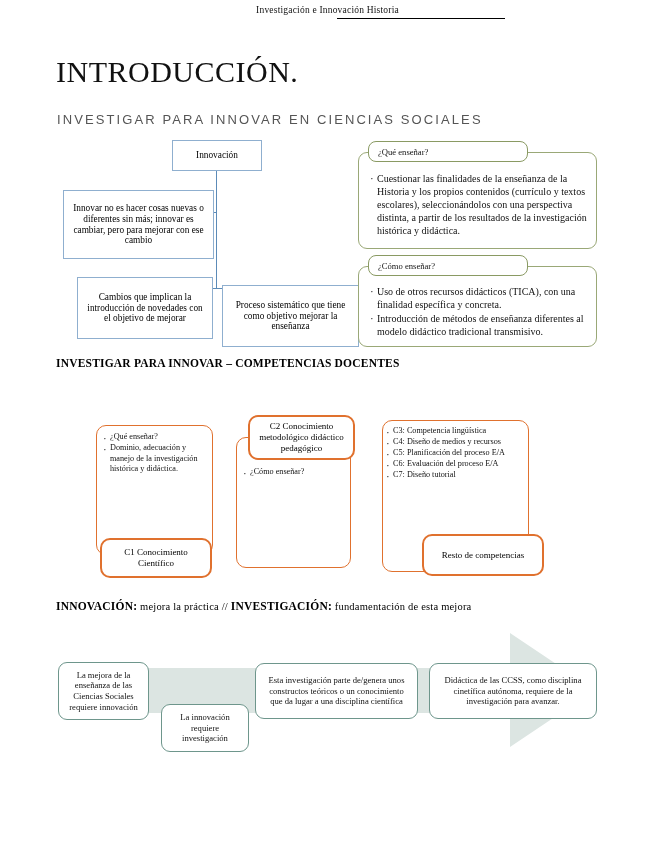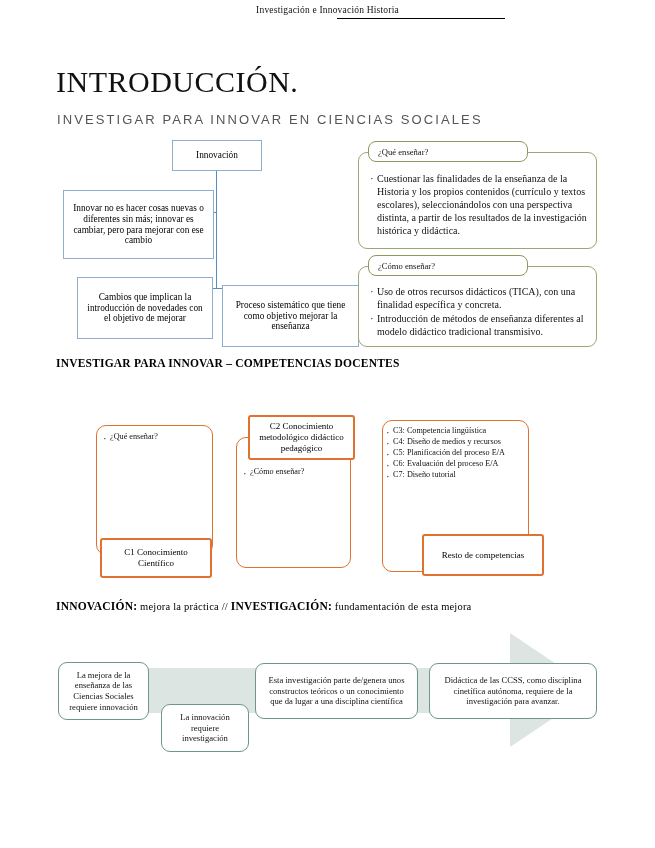--- a/index.html
+++ b/index.html
@@ -5,21 +5,21 @@
   html,body{margin:0;padding:0;background:#ffffff;}
   body{width:655px;height:848px;position:relative;overflow:hidden;
        font-family:"Liberation Serif",serif;color:#000;}
 
   
   .page-header{position:absolute;top:5px;left:0;width:655px;text-align:center;
                font-size:9.5px;letter-spacing:.2px;color:#111;}
   .header-rule{position:absolute;top:18px;left:337px;width:168px;height:1px;background:#000;}
 
   
-  .doc-title{position:absolute;left:56px;top:67px;font-size:30px;letter-spacing:.5px;
+  .doc-title{position:absolute;left:56px;top:57px;font-size:30px;letter-spacing:.5px;
              color:#111;line-height:1;font-weight:400;}
   .doc-subtitle{position:absolute;left:57px;top:112px;font-size:13px;letter-spacing:2.1px;
                 color:#555;font-family:"Liberation Sans",sans-serif;}
 
   .section-heading{position:absolute;font-family:"Liberation Serif",serif;font-weight:bold;
                    font-size:11.5px;letter-spacing:.2px;color:#000;}
   #sec-competencias{left:56px;top:357px;}
   #sec-innovacion{left:56px;top:600px;font-weight:400;font-size:10.5px;}
   #sec-innovacion b{font-weight:bold;font-size:11.5px;}
 
@@ -36,21 +36,21 @@
                box-sizing:border-box;display:flex;align-items:center;padding-left:9px;
                font-size:8.6px;color:#111;z-index:3;}
   .callout-text{position:absolute;font-size:10px;line-height:1.3;z-index:2;color:#111;}
   .callout-text ul{margin:0;padding:0;list-style:none;}
   .callout-text li{position:relative;padding-left:7px;margin-bottom:1px;}
   .callout-text li:before{content:"\00B7";position:absolute;left:0;top:-1px;font-size:11px;}
 
   
   .orange-outline{position:absolute;border:1.4px solid #E0712E;border-radius:10px;background:#fff;
                   box-sizing:border-box;z-index:2;}
-  .orange-solid{position:absolute;border:2.4px solid #E0712E;border-radius:3px;background:#fff;
+  .orange-solid{position:absolute;border:2.4px solid #E0712E;border-radius:10px;background:#fff;
                 box-sizing:border-box;display:flex;align-items:center;justify-content:center;
                 text-align:center;font-size:9px;line-height:1.2;z-index:4;padding:2px 4px;}
   .orange-list{position:absolute;font-size:8.2px;line-height:1.28;z-index:3;color:#111;}
   .orange-list ul{margin:0;padding:0;list-style:none;}
   .orange-list li{position:relative;padding-left:7px;margin-bottom:.5px;}
   .orange-list li:before{content:"\00B7";position:absolute;left:0;top:-1px;font-size:11px;}
 
   
   #arrow-band{position:absolute;left:55px;top:628px;width:545px;height:125px;z-index:1;}
   .teal-box{position:absolute;border:1.1px solid #6E968C;border-radius:9px;background:#fff;
@@ -119,20 +119,21 @@
   <path d="M 283 425 L 276 401 L 299 406 Z" fill="#E8B49B"></path>
 
   <path d="M 120 583 C 150 607 205 607 228 580" stroke="#E8B49B" stroke-width="11" fill="none" stroke-linecap="butt"></path>
   <path d="M 224 592 L 239 570 L 247 589 Z" fill="#E8B49B"></path>
 </svg>
 
 <div class="orange-outline" style="left:96px;top:425px;width:117px;height:130px;"></div>
 <div class="orange-list" style="left:103px;top:432px;width:104px;">
   <ul>
     <li>¿Qué enseñar?</li>
+    <li>Dominio, adecuación y manejo de la investigación histórica y didáctica.</li>
   </ul>
 </div>
 <div class="orange-solid" style="left:100px;top:538px;width:112px;height:40px;">
   <span>C1 Conocimiento Científico</span>
 </div>
 
 <div class="orange-outline" style="left:236px;top:437px;width:115px;height:131px;"></div>
 <div class="orange-solid" style="left:248px;top:415px;width:107px;height:45px;">
   <span>C2 Conocimiento metodológico didáctico pedagógico</span>
 </div>

